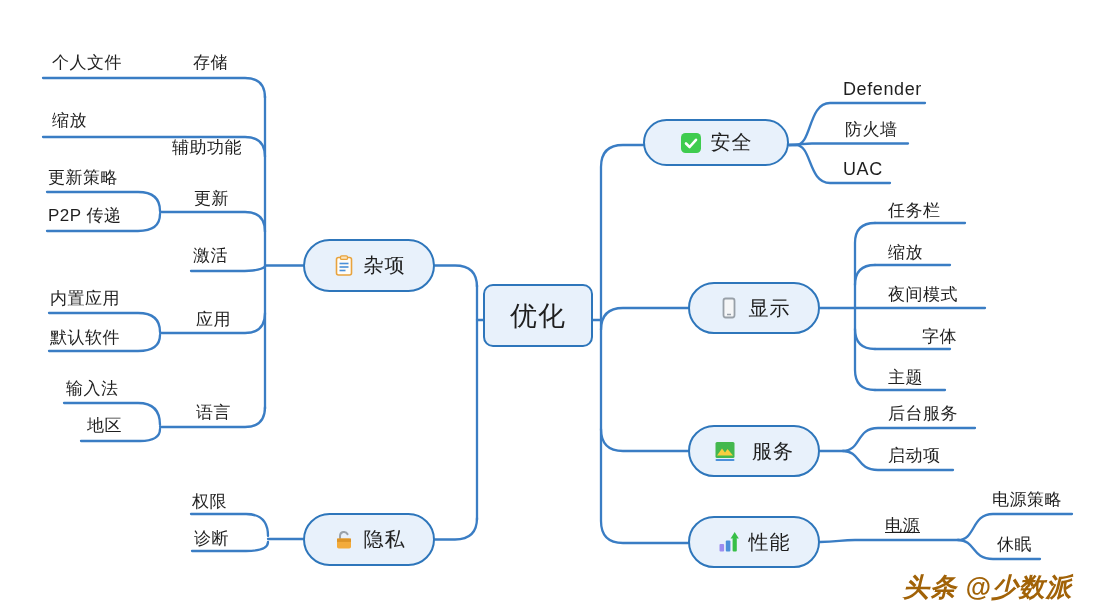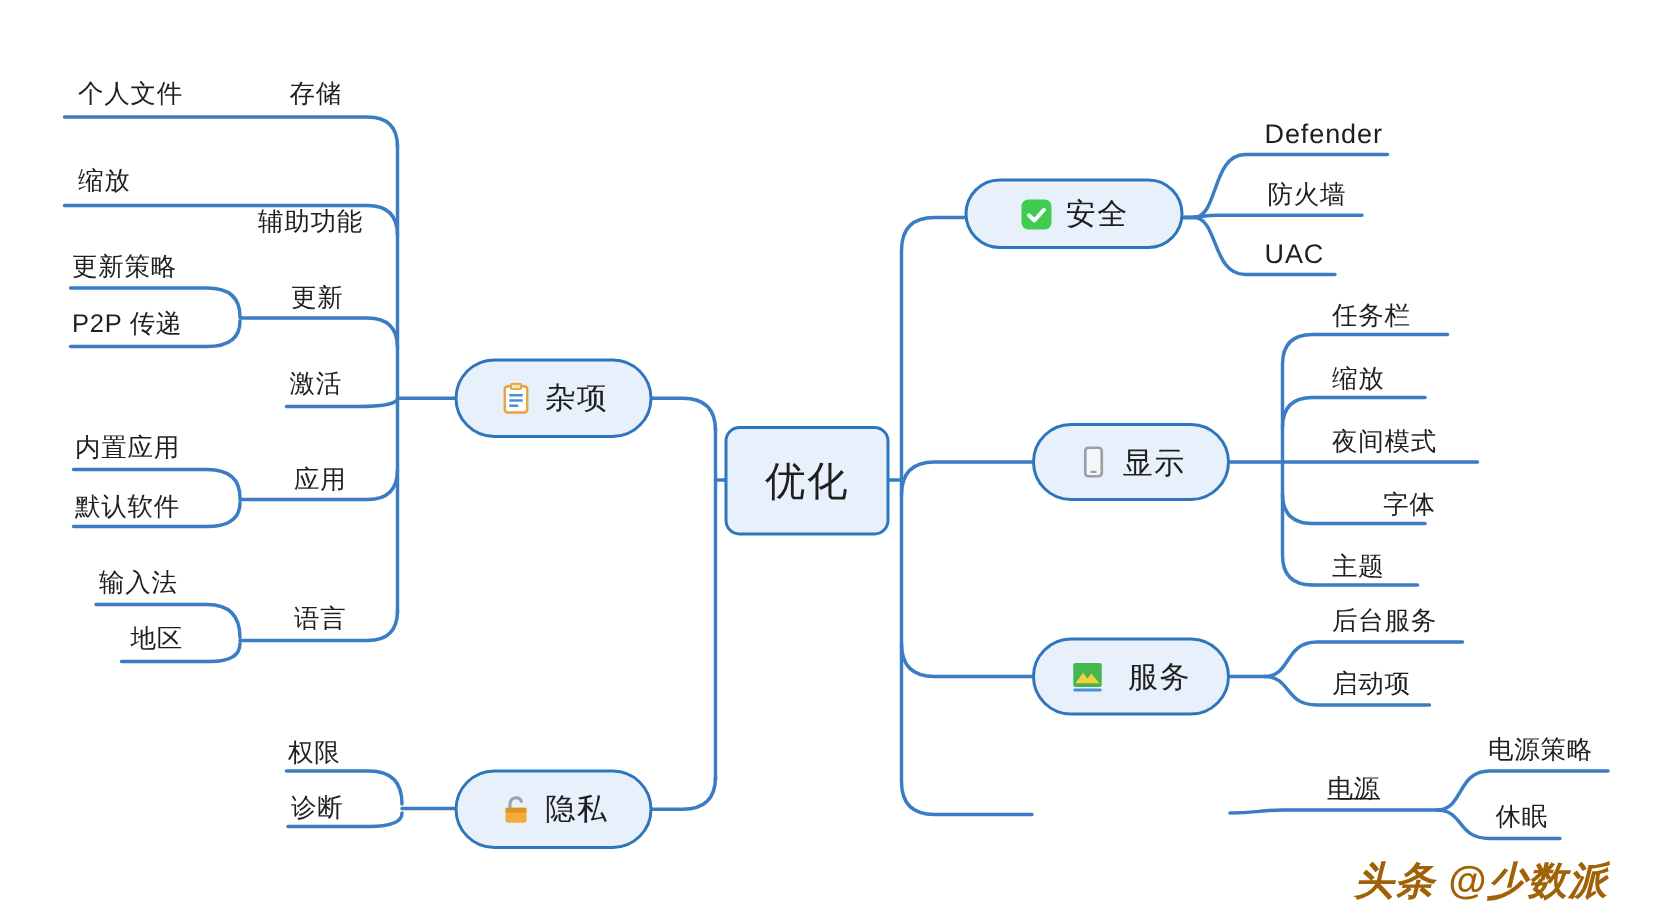--- a/index.html
+++ b/index.html
@@ -3,21 +3,21 @@
 <meta charset="utf-8">
 <style>
   html,body{margin:0;padding:0;background:#fff;}
   .stage{
     position:relative;width:1120px;height:616px;background:#ffffff;overflow:hidden;
     font-family:"Liberation Sans","DejaVu Sans",sans-serif;color:#1f1f1f;
   }
   .connectors{position:absolute;left:0;top:0;}
   .connectors path{fill:none;stroke:#3a7dc4;stroke-width:2.3;stroke-linecap:round;}
   .central{
-    position:absolute;left:483px;top:284px;width:110px;height:73px;box-sizing:border-box;
+    position:absolute;left:483px;top:284px;width:110px;height:63px;box-sizing:border-box;
     background:#e8f1fb;border:2px solid #2e76bb;border-radius:10px;
     display:flex;align-items:center;justify-content:center;
     font-size:27px;letter-spacing:1px;cursor:default;
   }
   .pill{
     position:absolute;box-sizing:border-box;height:53px;
     background:#e8f1fb;border:2px solid #2e76bb;border-radius:27px;
     display:flex;align-items:center;justify-content:center;gap:9px;
     font-size:20px;letter-spacing:1px;cursor:default;
   }
@@ -138,20 +138,31 @@
     <span class="icon">
       <svg width="22" height="22" viewBox="0 0 22 22">
         <rect x="1.5" y="2" width="19" height="16" rx="1.5" fill="#44b84e"></rect>
         <path d="M3,15.5 L8,8.5 L11,12.5 L13.5,9 L19,15.5 Z" fill="#f7ce3f"></path>
         <rect x="1.5" y="19" width="19" height="2" rx="1" fill="#4a90d9"></rect>
       </svg>
     </span>
     <span>服务</span>
   </div>
 
+  <div class="pill" style="left:688px;top:516px;width:132px;height:52px;">
+    <span class="icon">
+      <svg width="22" height="22" viewBox="0 0 22 22">
+        <rect x="1.5" y="13" width="4.6" height="7.5" rx="1" fill="#9b8df0"></rect>
+        <rect x="7.8" y="9.5" width="4.6" height="11" rx="1" fill="#4a90d9"></rect>
+        <rect x="14.6" y="7" width="4.2" height="13.5" rx="1" fill="#37bf47"></rect>
+        <polygon points="16.7,1 12.6,7.6 20.8,7.6" fill="#37bf47"></polygon>
+      </svg>
+    </span>
+    <span>性能</span>
+  </div>
 
   <div class="leaf" style="left:193px;top:53px;">存储</div>
   <div class="leaf" style="left:52px;top:53px;">个人文件</div>
   <div class="leaf" style="left:172px;top:110px;margin-top:28px;">辅助功能</div>
   <div class="leaf" style="left:52px;top:111px;">缩放</div>
   <div class="leaf" style="left:194px;top:189px;">更新</div>
   <div class="leaf" style="left:48px;top:168px;">更新策略</div>
   <div class="leaf" style="left:48px;top:206px;">P2P 传递</div>
   <div class="leaf" style="left:193px;top:246px;">激活</div>
   <div class="leaf" style="left:196px;top:310px;">应用</div>

